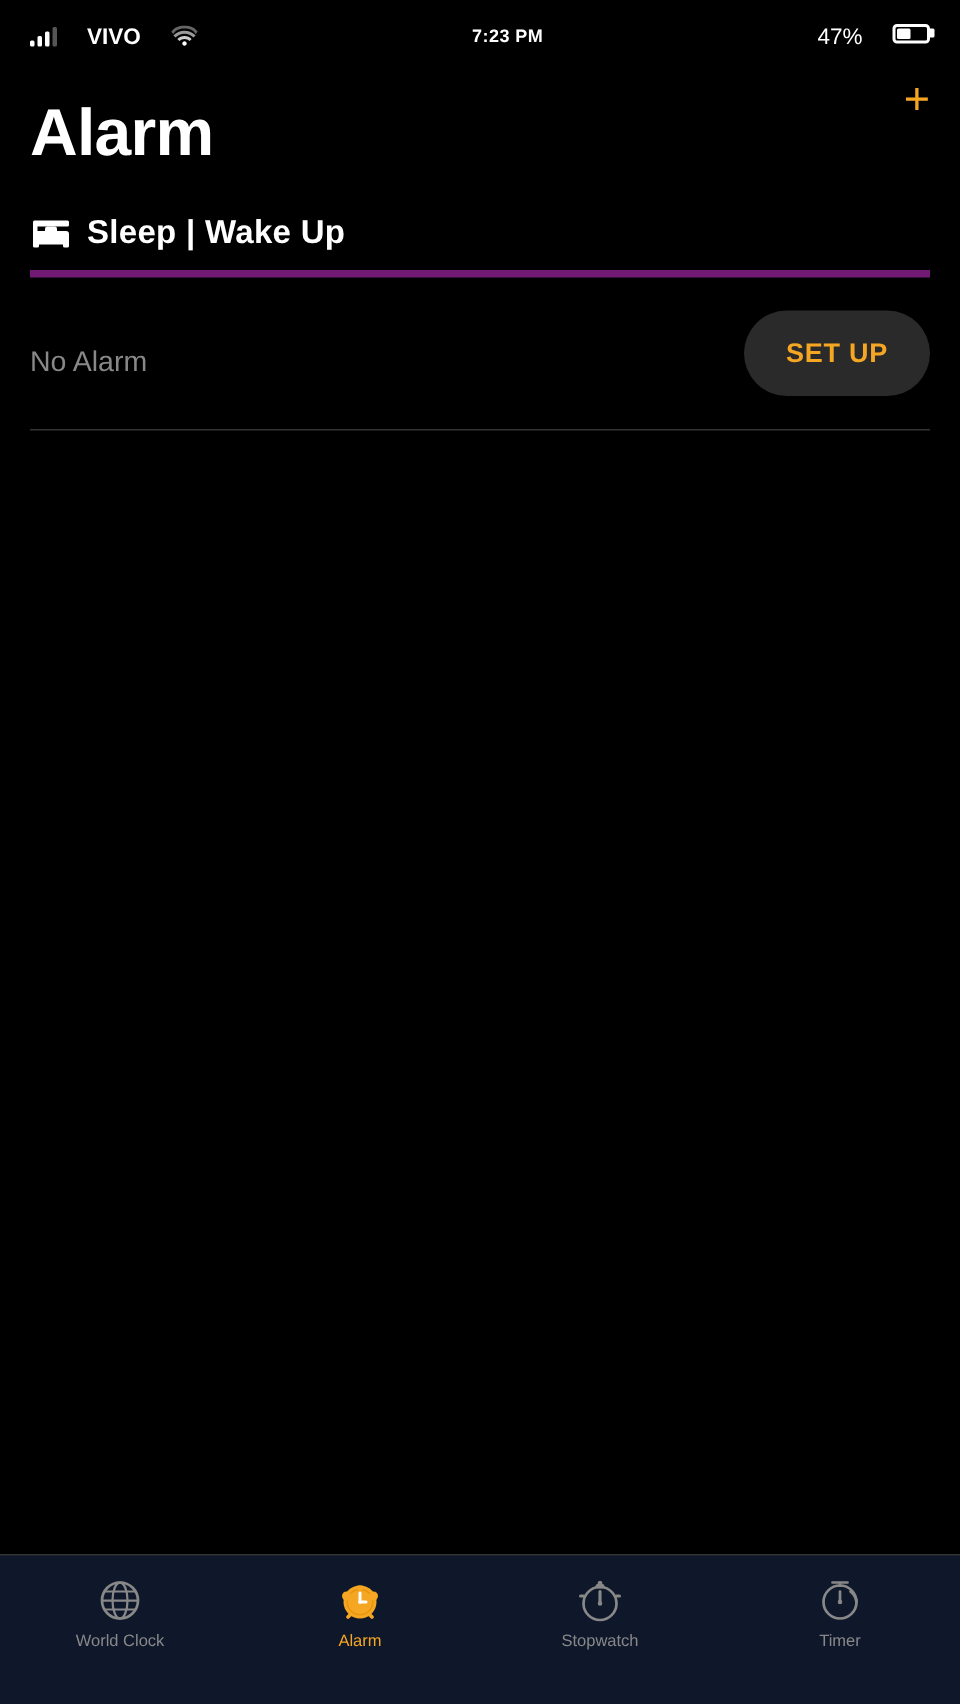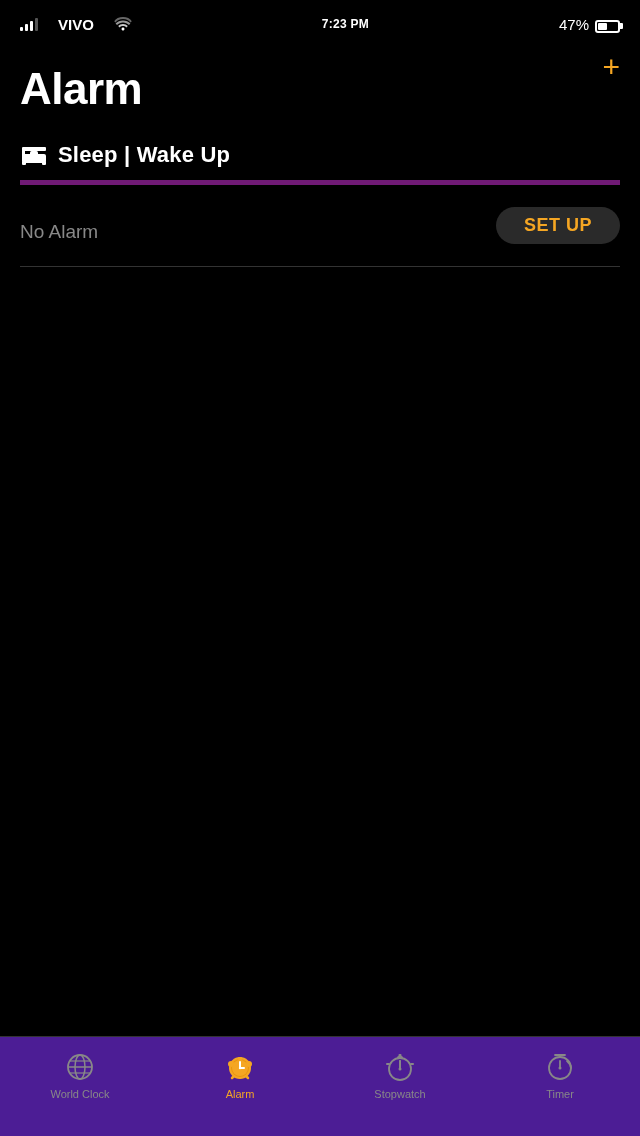--- a/index.html
+++ b/index.html
@@ -43,22 +43,22 @@
     .wifi-icon {
       font-size: 14px;
     }
     .status-center {
       font-size: 12px;
       font-weight: 600;
       letter-spacing: 0.3px;
     }
     .status-right {
       display: flex;
-      align-items: flex-end;
-      gap: 6px;
+      align-items: flex-start;
+      gap: 20px;
       font-size: 15px;
       font-weight: 500;
     }
     .battery-container {
       display: flex;
       align-items: center;
       gap: 3px;
     }
     .battery-icon {
       width: 25px;
@@ -144,35 +144,35 @@
     .no-alarm-text {
       font-size: 19px;
       color: #888;
       margin-top: 12px;
     }
     .setup-button {
       background: #2a2a2a;
       color: #f5a623;
       border: none;
       border-radius: 30px;
-      padding: 8px 28px;
+      padding: 18px 28px;
       font-size: 18px;
       font-weight: 700;
       cursor: pointer;
       letter-spacing: 0.5px;
     }
 
     
     .tab-bar {
       position: absolute;
       bottom: 0;
       left: 0;
       right: 0;
       height: 100px;
-      background: #4c1d95;
+      background: #0f172a;
       display: flex;
       align-items: flex-start;
       padding-top: 10px;
       border-top: 1px solid #333;
     }
     .tab-item {
       flex: 1;
       display: flex;
       flex-direction: column;
       align-items: center;

